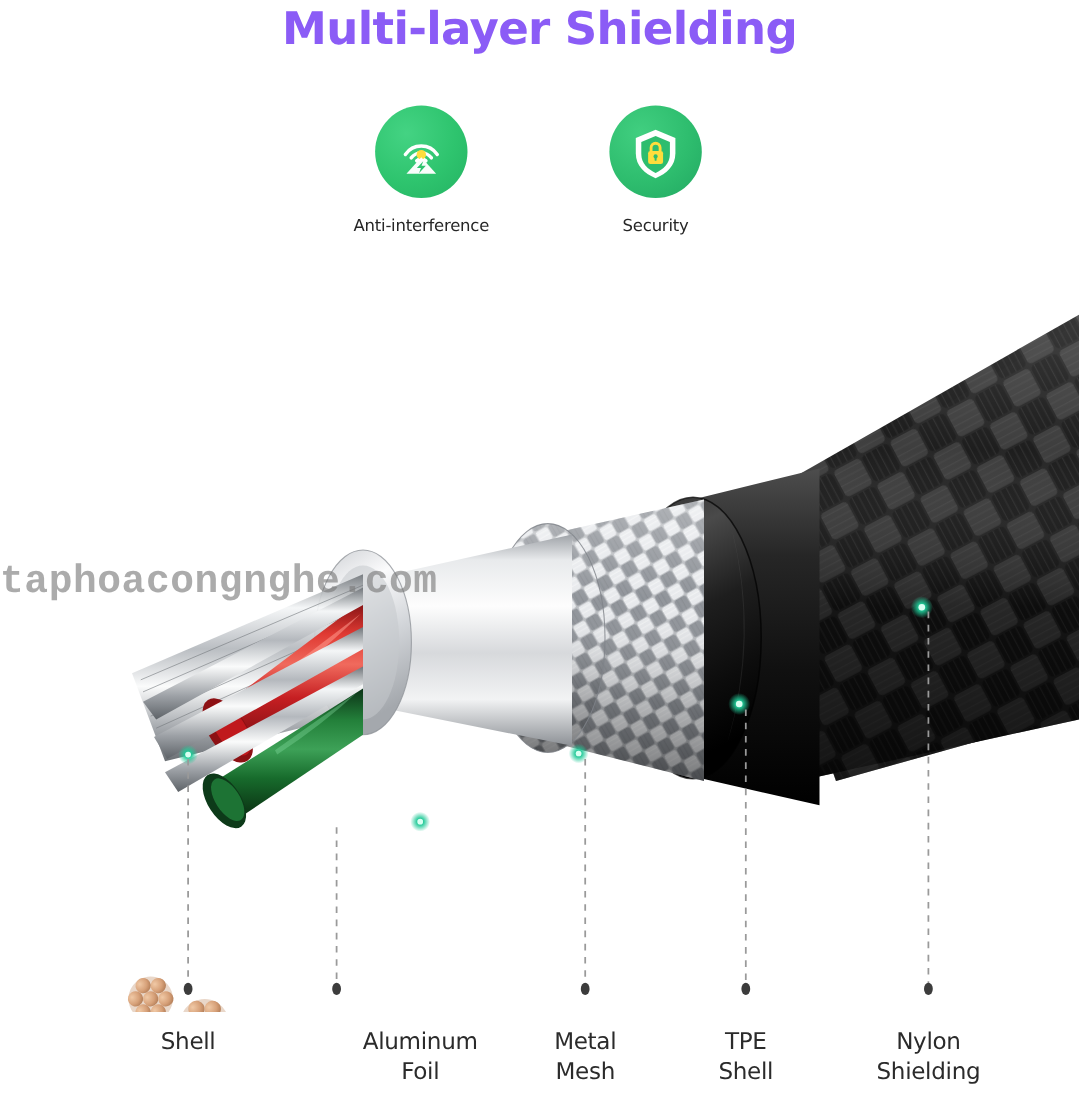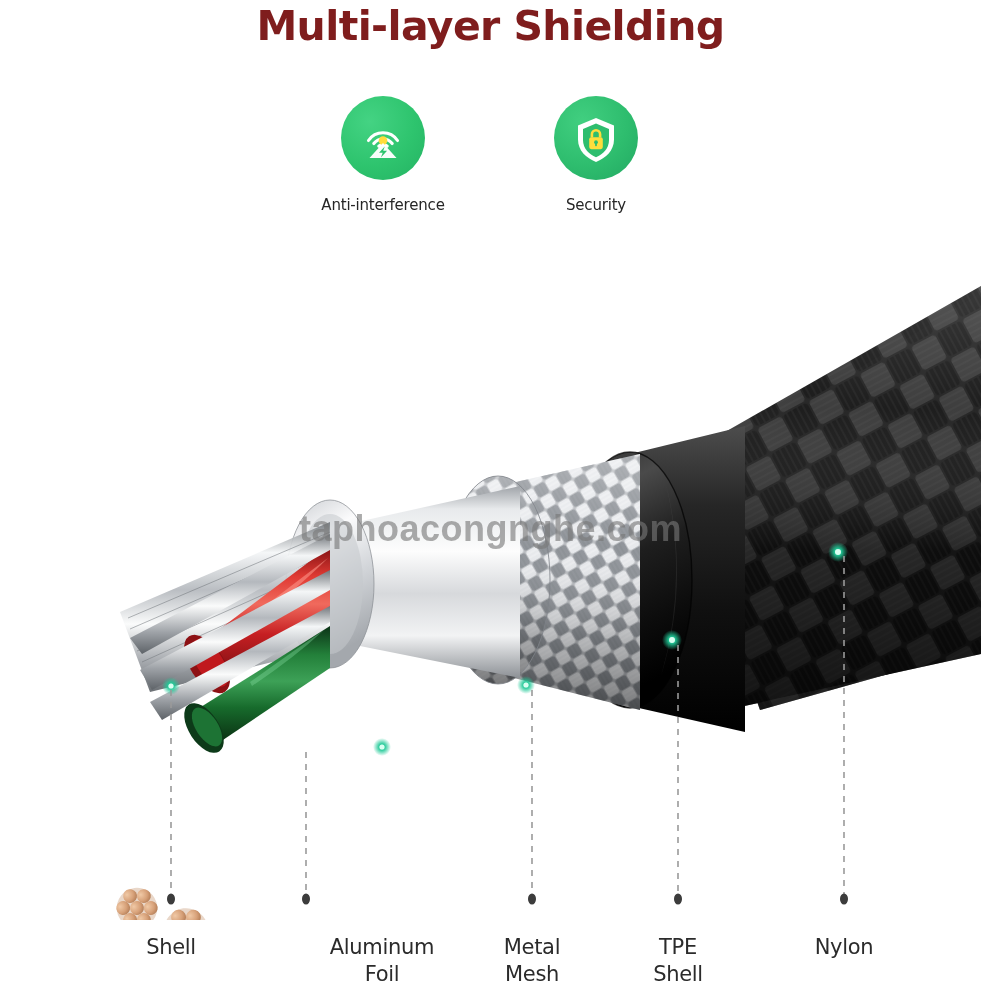--- a/index.html
+++ b/index.html
@@ -9,21 +9,21 @@
     font-family:"Liberation Sans", sans-serif;
     overflow:hidden;
   }
   #page { position:relative; width:981px; height:1000px; background:#fff; overflow:hidden; }
 
   
   .title {
     position:absolute; top:2px; left:0; width:981px;
     text-align:center;
     font-size:41px; font-weight:bold; letter-spacing:-0.6px;
-    color:#7f1d1d;
+    color:#8b5cf6;
     font-family:"DejaVu Sans", sans-serif;
   }
 
   .features { position:absolute; top:96px; left:0; width:981px; height:140px; }
   .feature { position:absolute; width:200px; text-align:center; }
   .feature.f0 { left:283px; }
   .feature.f1 { left:496px; }
   .badge {
     width:84px; height:84px; border-radius:50%;
     margin:0 auto; position:relative;
@@ -38,22 +38,21 @@
     margin-top:16px; font-size:15px; color:#262626; letter-spacing:-0.2px;
     font-family:"DejaVu Sans", sans-serif;
   }
 
   
   #cable { position:absolute; left:0; top:240px; width:981px; height:680px; }
   #cable svg { display:block; }
 
   .wm {
     position:absolute; left:0; top:508px; width:981px;
-    text-align:center;
-    font-family:Liberation Sans, sans-serif;
+    font-family:Liberation Mono, monospace;
     font-size:36px; font-weight:bold;
     color:rgba(120,120,120,0.62);
     letter-spacing:0.5px;
     pointer-events:none;
   }
 
   
   .callouts { position:absolute; left:0; top:0; width:981px; height:1000px; pointer-events:none; }
   .callout-label {
     position:absolute; width:190px; text-align:center;
@@ -446,15 +445,16 @@
   <div class="callout-label" style="left:437px; top:934px;">
     <span>Metal</span>
     <span class="l2">Mesh</span>
   </div>
   <div class="callout-label" style="left:583px; top:934px;text-align:center;">
     <span>TPE</span>
     <span class="l2">Shell</span>
   </div>
   <div class="callout-label" style="left:749px; top:934px;">
     <span>Nylon</span>
+    <span class="l2">Shielding</span>
   </div>
 
 </div>
 
 </body></html>

